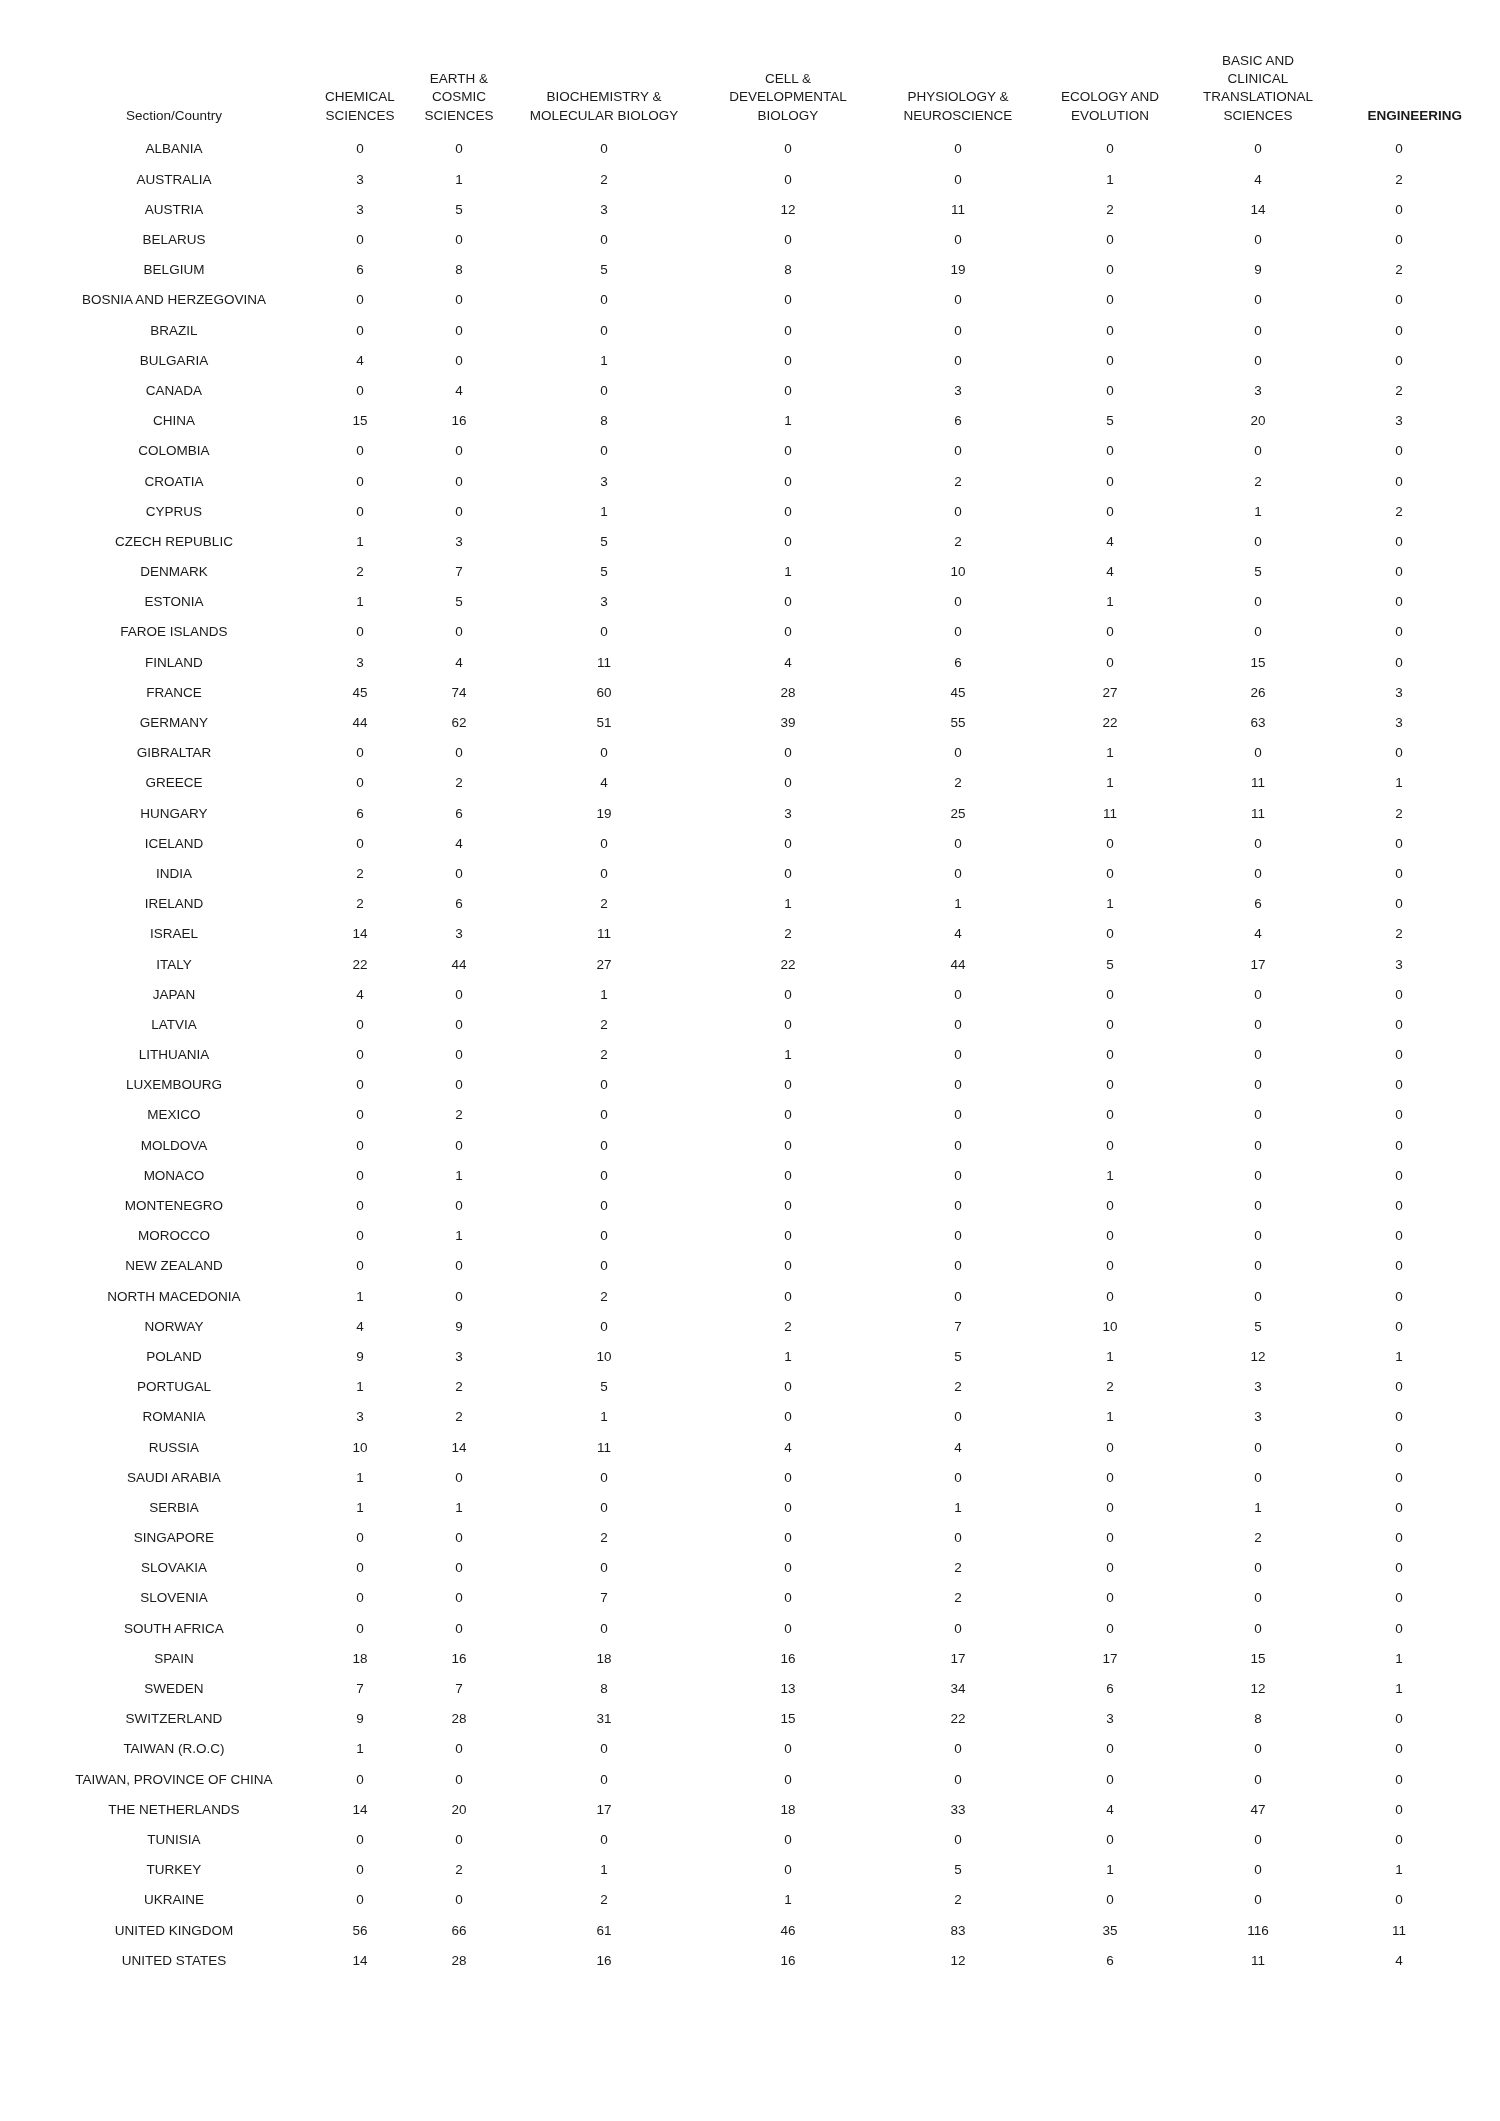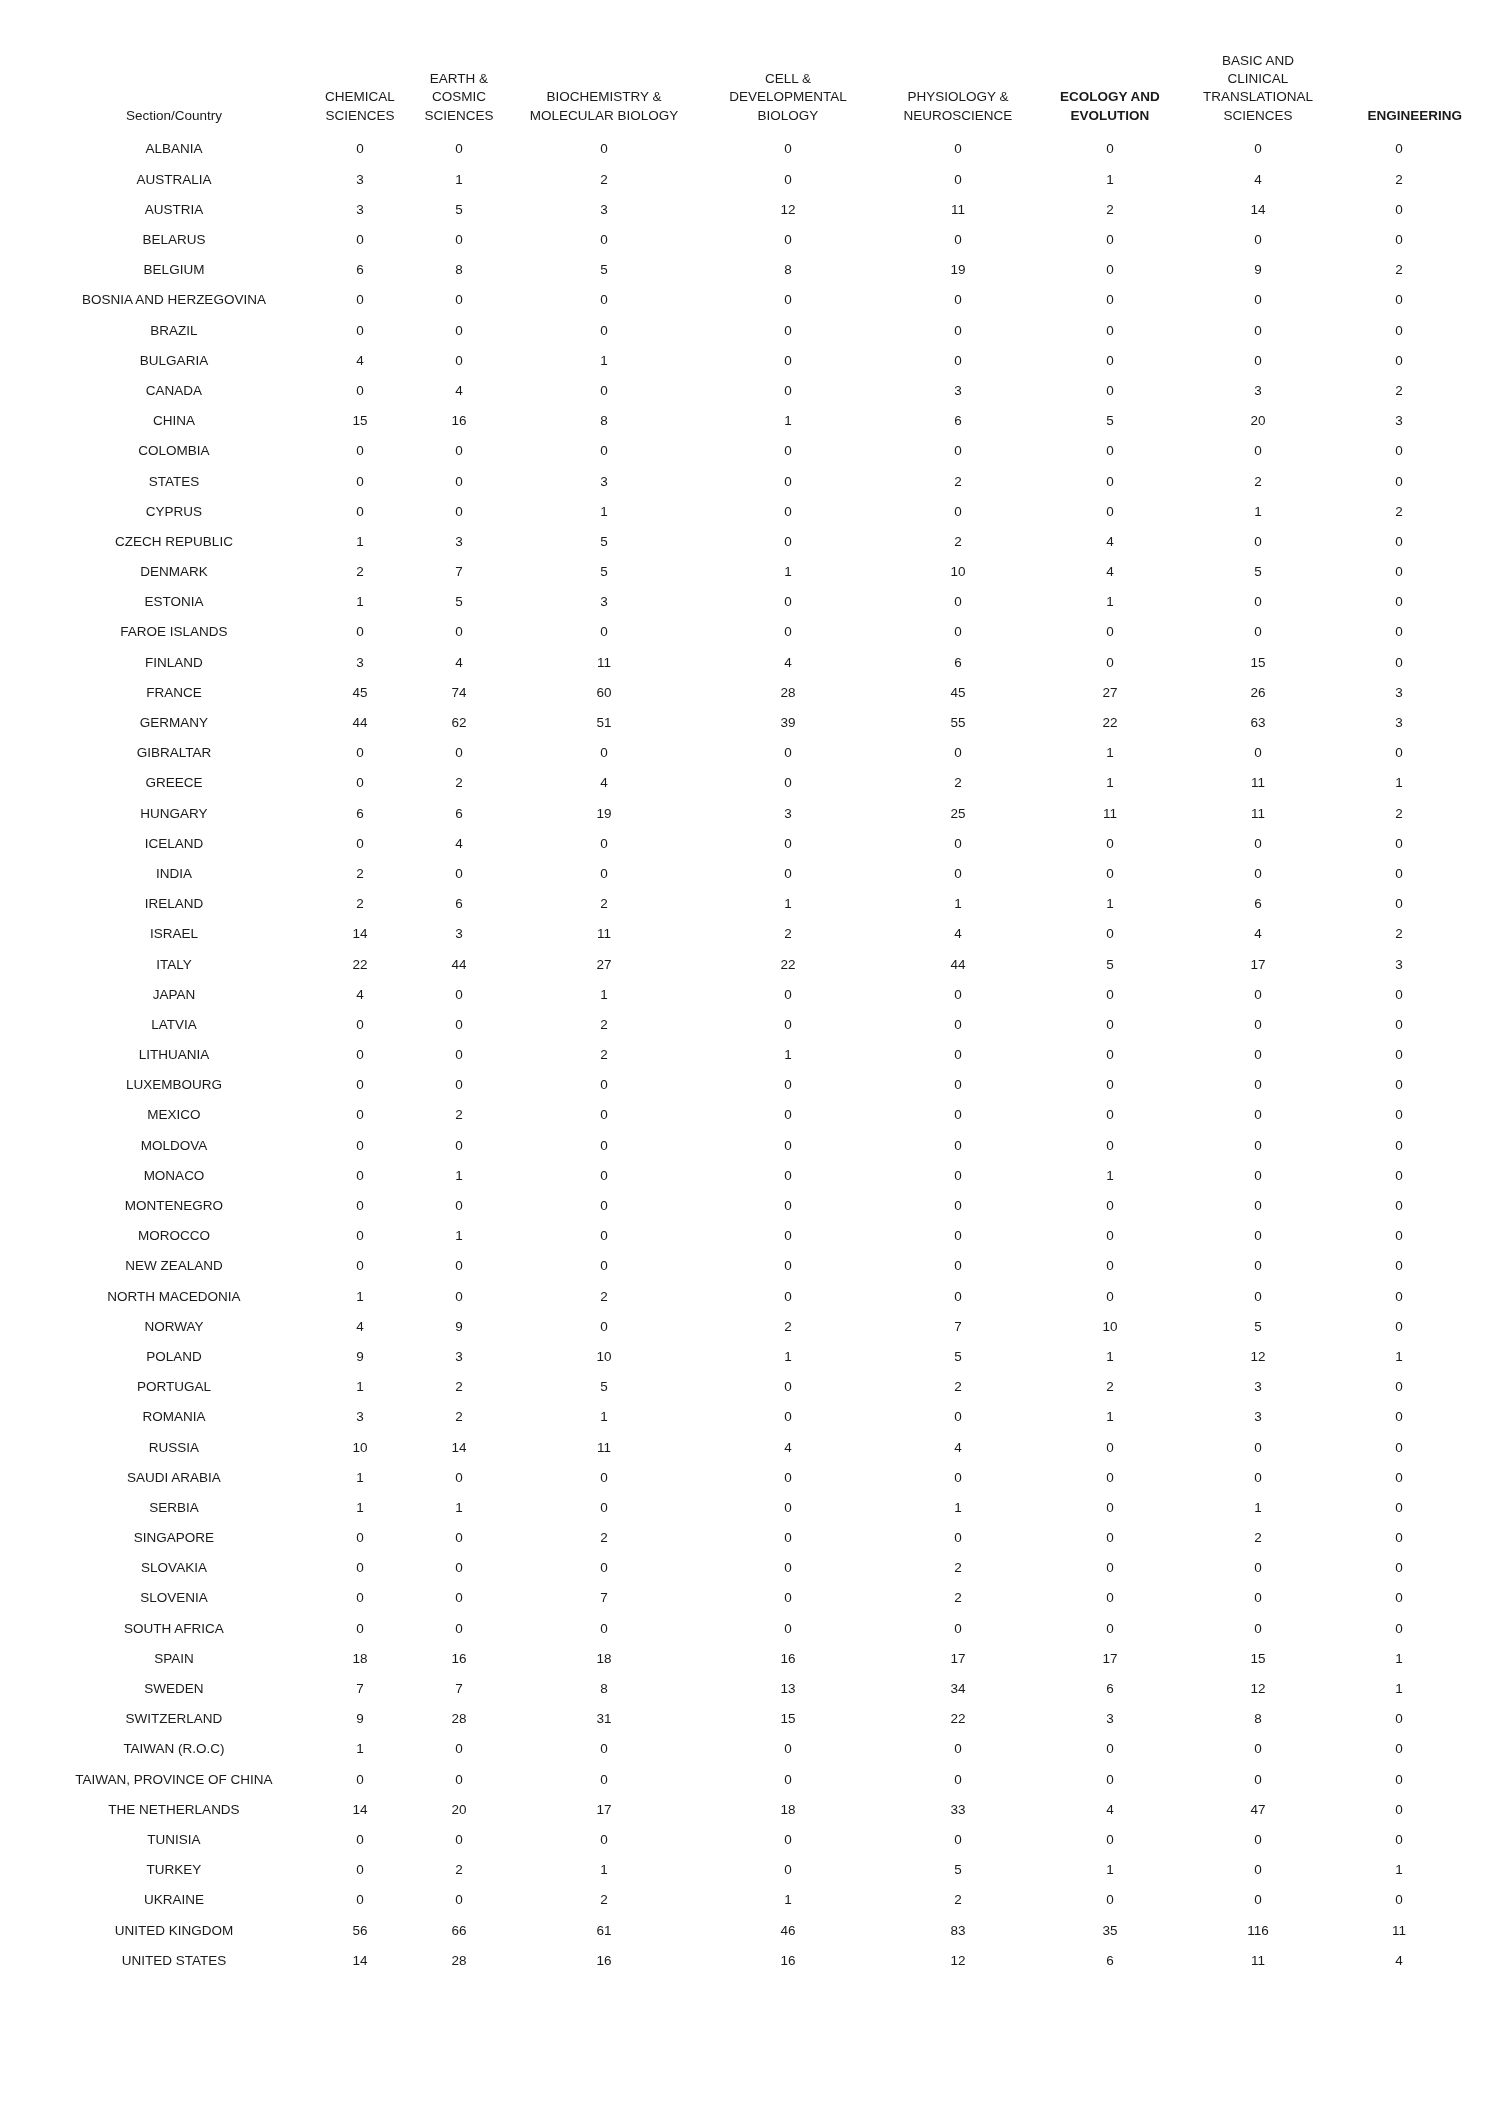--- a/index.html
+++ b/index.html
@@ -46,21 +46,21 @@
     padding-bottom: 9px;
   }
   thead th .hw {
     display: inline-block;
   }
   .hw1 { max-width: 90px;  }
   .hw2 { max-width: 82px; text-align: center;  }
   .hw3 { max-width: 182px; }
   .hw4 { max-width: 122px; }
   .hw5 { max-width: 120px; }
-  .hw6 { max-width: 112px; font-weight: bold; }
+  .hw6 { max-width: 112px; }
   .hw7 { max-width: 118px; }
   th.eng { font-weight: bold; text-align: right; }
   tbody td {
     height: 30.2px;
     vertical-align: middle;
     white-space: nowrap;
   }
 </style>
 </head>
 <body>
@@ -207,21 +207,21 @@
           <td>0</td>
           <td>0</td>
           <td>0</td>
           <td>0</td>
           <td>0</td>
           <td>0</td>
           <td>0</td>
           <td>0</td>
         </tr>
         <tr>
-          <td>STATES</td>
+          <td>CROATIA</td>
           <td>0</td>
           <td>0</td>
           <td>3</td>
           <td>0</td>
           <td>2</td>
           <td>0</td>
           <td>2</td>
           <td>0</td>
         </tr>
         <tr>

